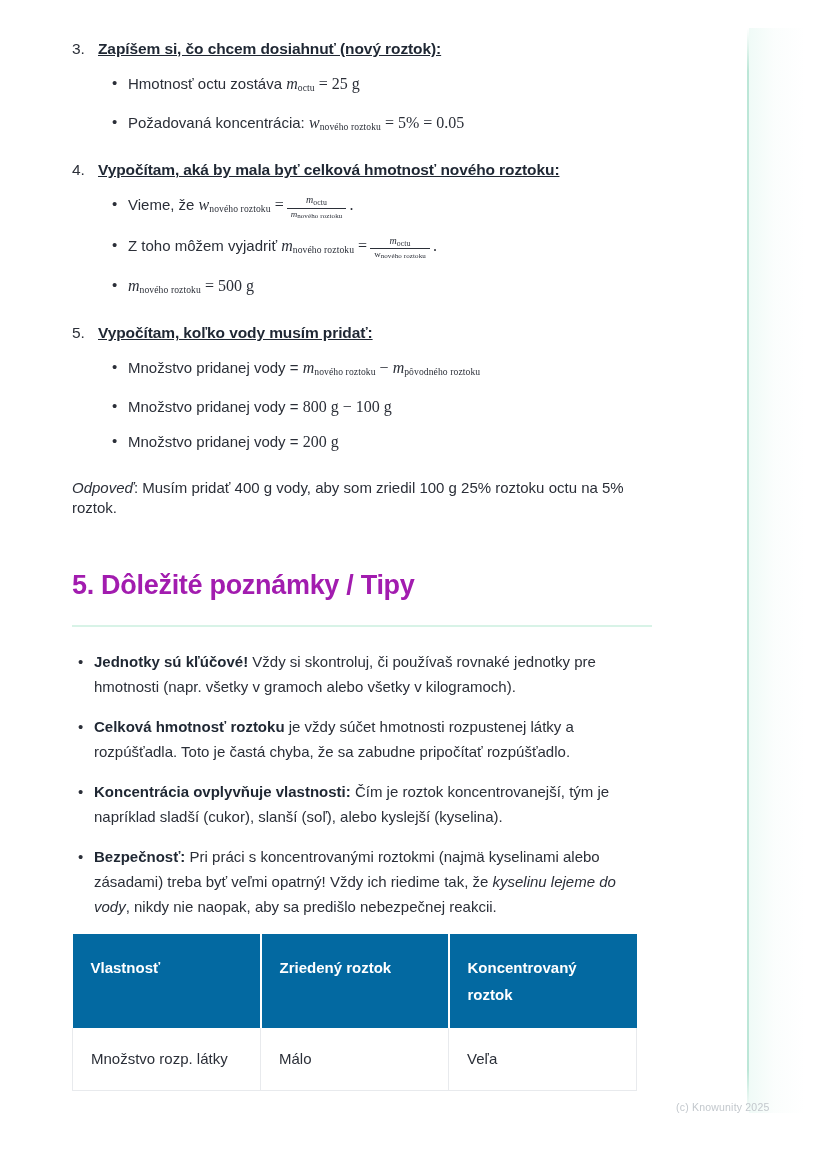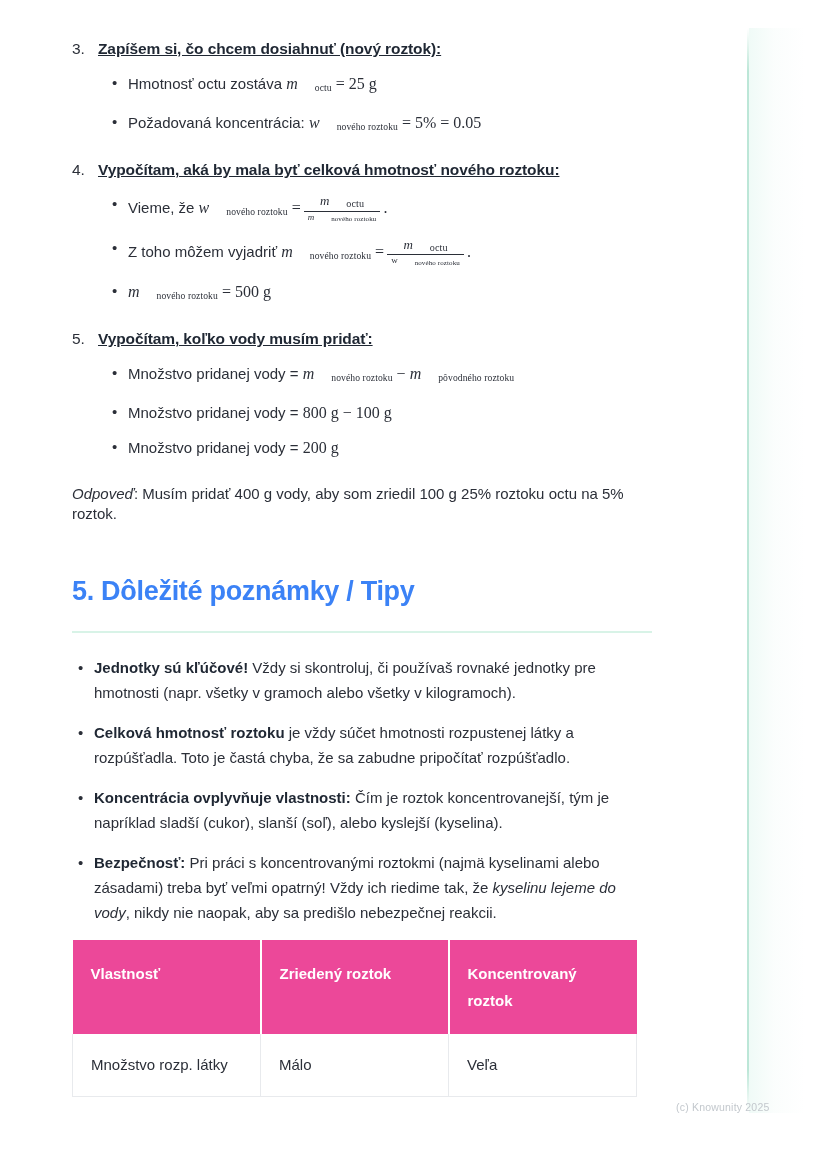--- a/index.html
+++ b/index.html
@@ -98,33 +98,32 @@
     font-size: 16px;
     white-space: nowrap;
   }
   .mi { font-style: italic; }
   .mi-up { font-style: normal; }
   .m sub {
     font-size: 0.60em;
     font-style: normal;
     vertical-align: -0.22em;
     letter-spacing: 0.1px;
-    margin-left: 17px;
   }
   .frac {
     display: inline-block;
     vertical-align: -0.42em;
     text-align: center;
     line-height: 1.05;
     margin: 0 3px;
     font-family: "Liberation Serif", "DejaVu Serif", serif;
   }
   .frac .num {
     display: block;
-    font-size: 13px;
+    font-size: 10px;
     padding: 0 4px 1px 4px;
     border-bottom: 1px solid #2b2f38;
   }
   .frac .den {
     display: block;
     font-size: 9px;
     padding: 1px 4px 0 4px;
   }
   .frac.big .num, .frac.big .den { font-size: 11px; }
   .frac sub { font-size: 0.78em; vertical-align: -0.2em; }
@@ -137,21 +136,21 @@
     color: #2b2f38;
   }
   .answer .lead { font-style: italic; }
 
   
   .section-heading {
     margin-top: 50px;
     font-size: 27px;
     line-height: 34px;
     font-weight: 700;
-    color: #3b82f6;
+    color: #a21caf;
     letter-spacing: -0.3px;
   }
   .section-rule {
     margin-top: 12px;
     height: 2px;
     width: 100%;
     background: #d8f3e7;
   }
 
   
@@ -182,21 +181,21 @@
   .cmp-wrap {
     margin-top: 14px;
     width: 565px;
   }
   table.cmp {
     border-collapse: collapse;
     width: 100%;
     table-layout: fixed;
   }
   table.cmp th {
-    background: #ec4899;
+    background: #0369a1;
     color: #ffffff;
     font-size: 15px;
     font-weight: 600;
     text-align: left;
     padding: 20px 18px;
     line-height: 27px;
     vertical-align: top;
     border-right: 2px solid #ffffff;
     height: 48px;
   }

